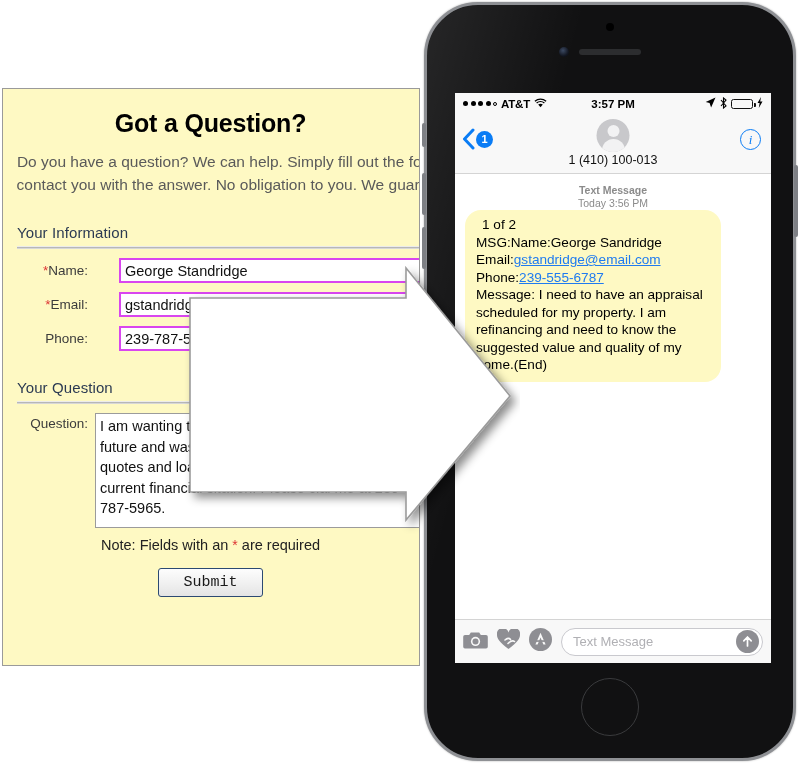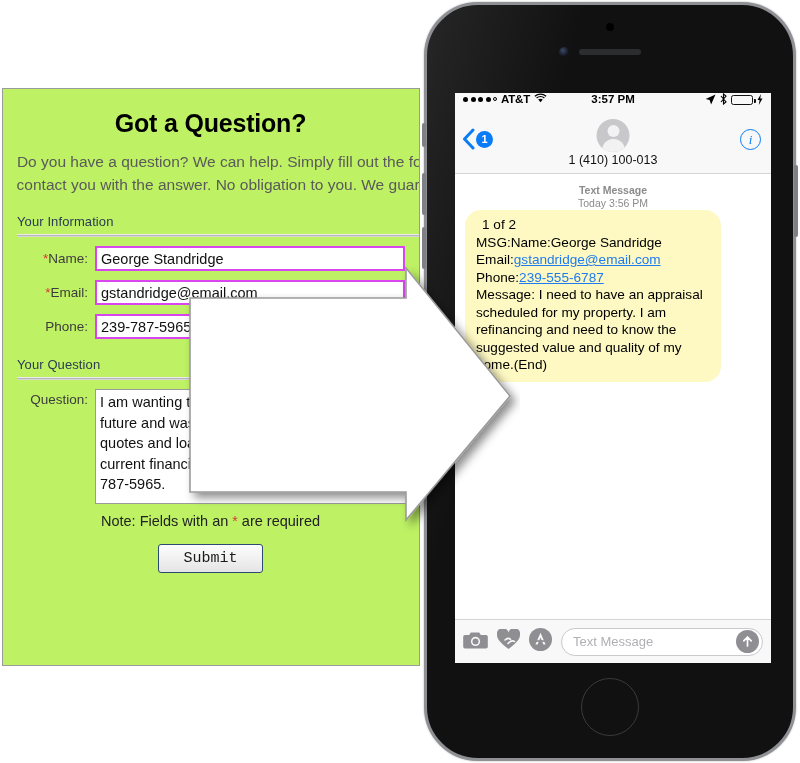--- a/index.html
+++ b/index.html
@@ -8,46 +8,46 @@
     background: #ffffff;
     font-family: "Liberation Sans", sans-serif;
     overflow: hidden;
   }
   #stage { position: relative; width: 800px; height: 763px; background:#fff; }
 
   
   #form-panel {
     position: absolute; left: 2px; top: 88px;
     width: 418px; height: 578px;
-    background: #bef264;
+    background: #fef9c3;
     border: 1px solid #9a9a9a;
     overflow: hidden;
     z-index: 2;
   }
   #form-inner { position: relative; width: 560px; padding: 0; }
 
   .form-title {
     font-size: 25px; font-weight: bold; color: #000;
     text-align: center; margin-top: 20px; letter-spacing: -0.2px;
     width: 415px;
   }
   .form-intro {
     font-size: 15.5px; color: #5a5a5a; line-height: 23px;
     text-align: center; margin-top: 12px; width: 560px;
     padding: 0 6px;
   }
   .section-head {
-    font-size: 13px; color: #2b3a52; margin-top: 18px; padding-left: 14px;
+    font-size: 15px; color: #2b3a52; margin-top: 28px; padding-left: 14px;
     letter-spacing: .1px;
   }
   .section-rule {
     height: 3px; margin: 5px 14px 0 0; margin-left: 14px; width: 540px;
     background: linear-gradient(to bottom,#ffffff 0,#cfcfcf 40%,#9f9f9f 60%,#ffffff 100%);
   }
-  .frow { display: flex; align-items: center; margin-top: 9px; padding-left: 14px; }
+  .frow { display: flex; align-items: center; margin-top: 9px; padding-left: 14px; gap: 24px; }
   .flabel {
     width: 78px; text-align: right; font-size: 13.5px;
     color: #3c3c3c; padding-right: 7px; white-space: nowrap;
   }
   .req { color: #d33; font-size: 13.5px; }
   .finput {
     width: 310px; height: 25px; border: 2px solid #d946ef;
     background: #fff; font-size: 14.5px; color: #111;
     font-family: "Liberation Sans", sans-serif;
     padding: 0 4px; line-height: 23px; outline: none;
@@ -113,21 +113,21 @@
     border:1.5px solid #3a3b3d; background:#111112;
   }
 
   #screen {
     position:absolute; left:28px; top:88px;
     width:316px; height:570px; background:#ffffff; overflow:hidden;
   }
 
   
   #statusbar {
-    height:21px; background:#f8f8f8; display:flex; align-items:flex-start;
+    height:21px; background:#f8f8f8; display:flex; align-items:center;
     padding:0 8px; font-size:11.5px; color:#000; font-weight:bold;
   }
   .sb-left { display:flex; align-items:center; gap:4px; flex:1; }
   .dots { display:flex; gap:2.5px; align-items:center; }
   .dot { width:5px; height:5px; border-radius:50%; background:#000; }
   .dot.hollow { background:transparent; border:1px solid #000; width:4px; height:4px; }
   .sb-carrier { font-size:11.5px; font-weight:bold; letter-spacing:-.2px; }
   .sb-center { font-size:11.5px; font-weight:bold; }
   .sb-right { display:flex; align-items:center; gap:4px; flex:1; justify-content:flex-end; }
   .batt {

